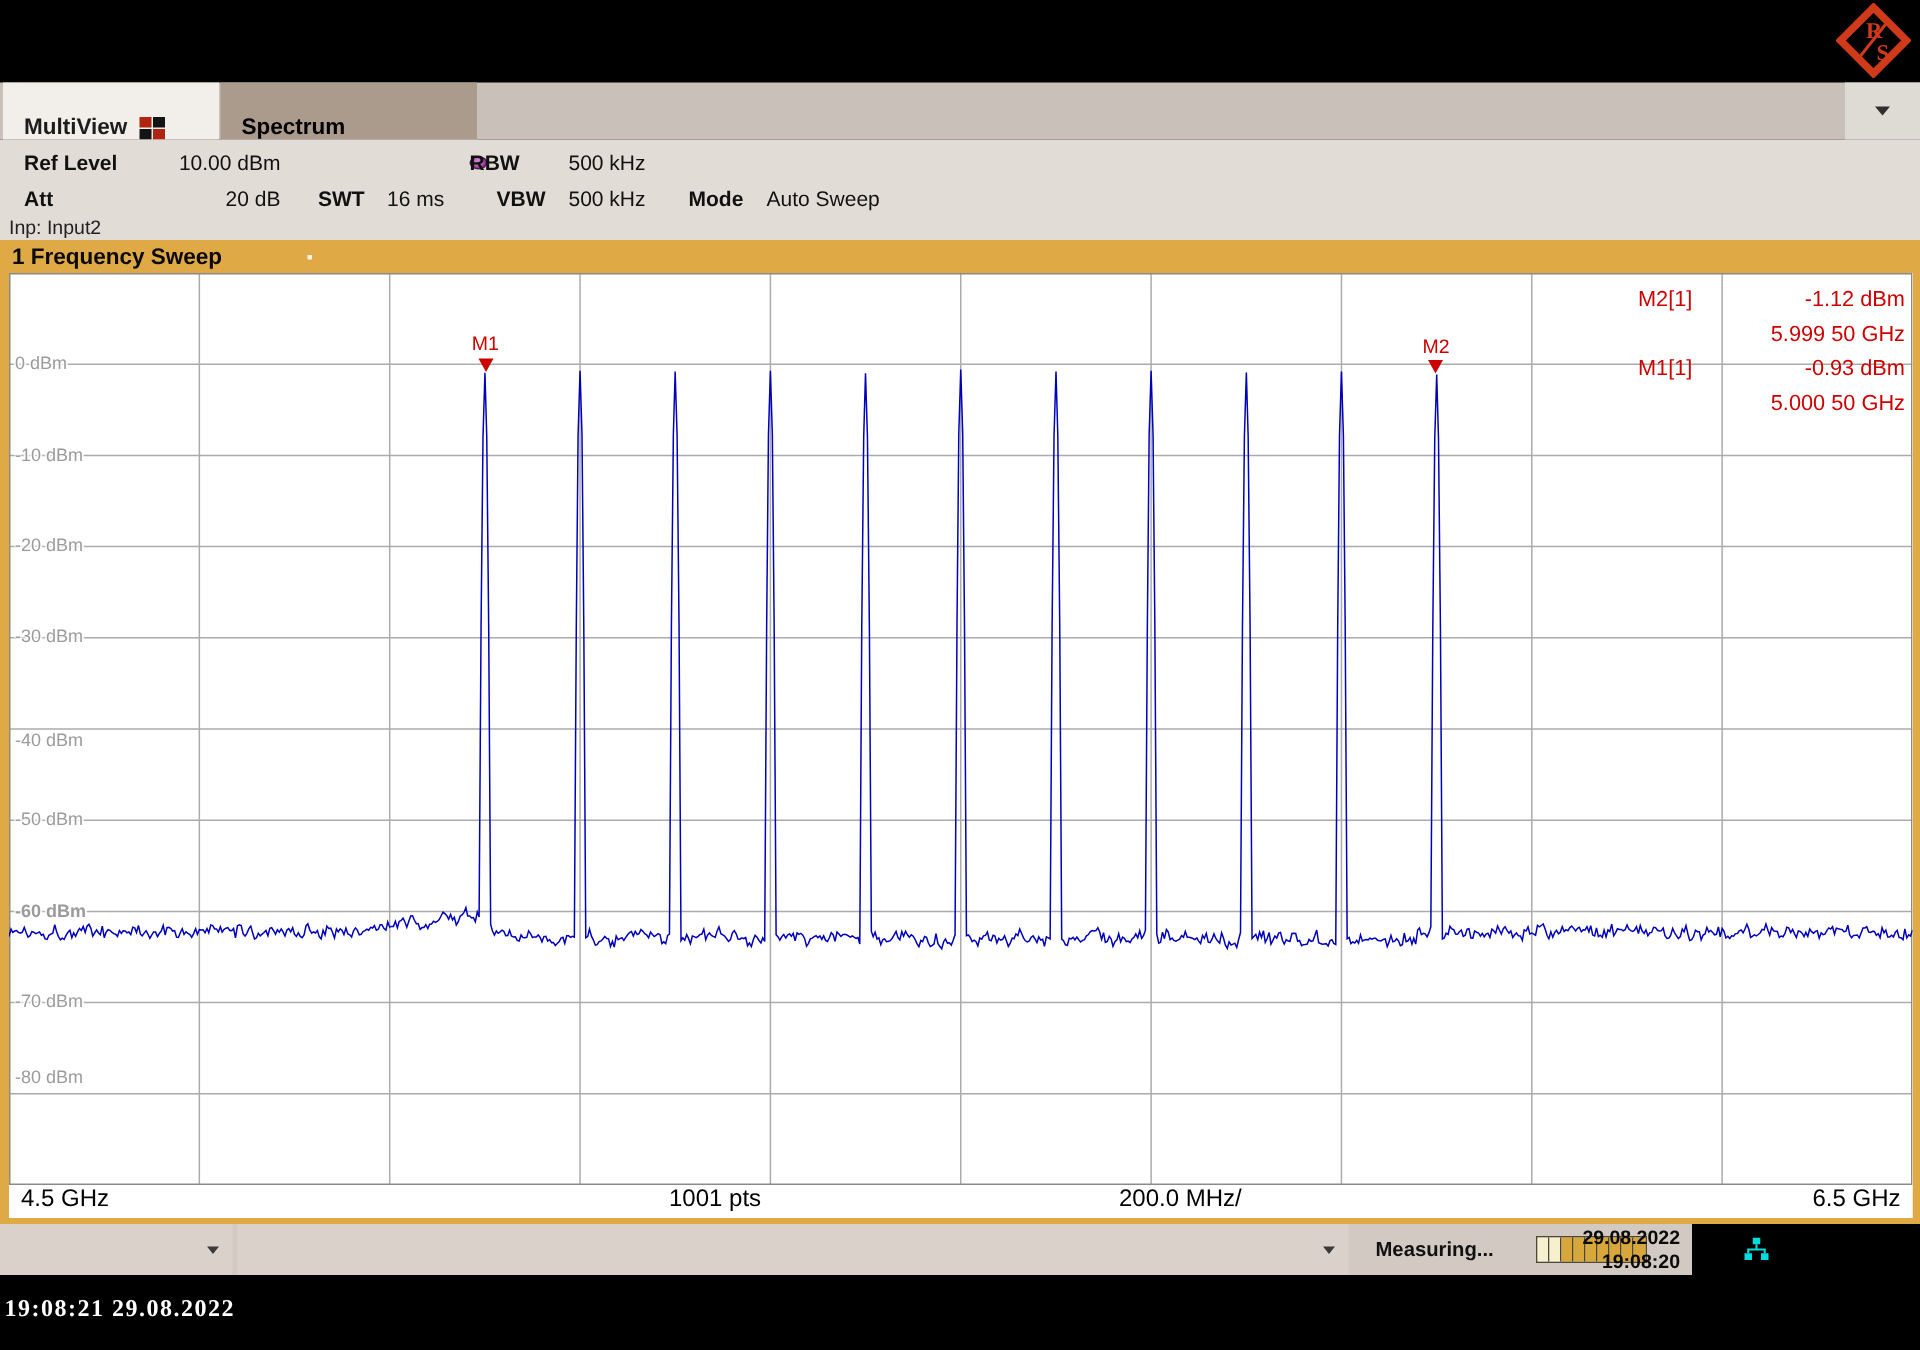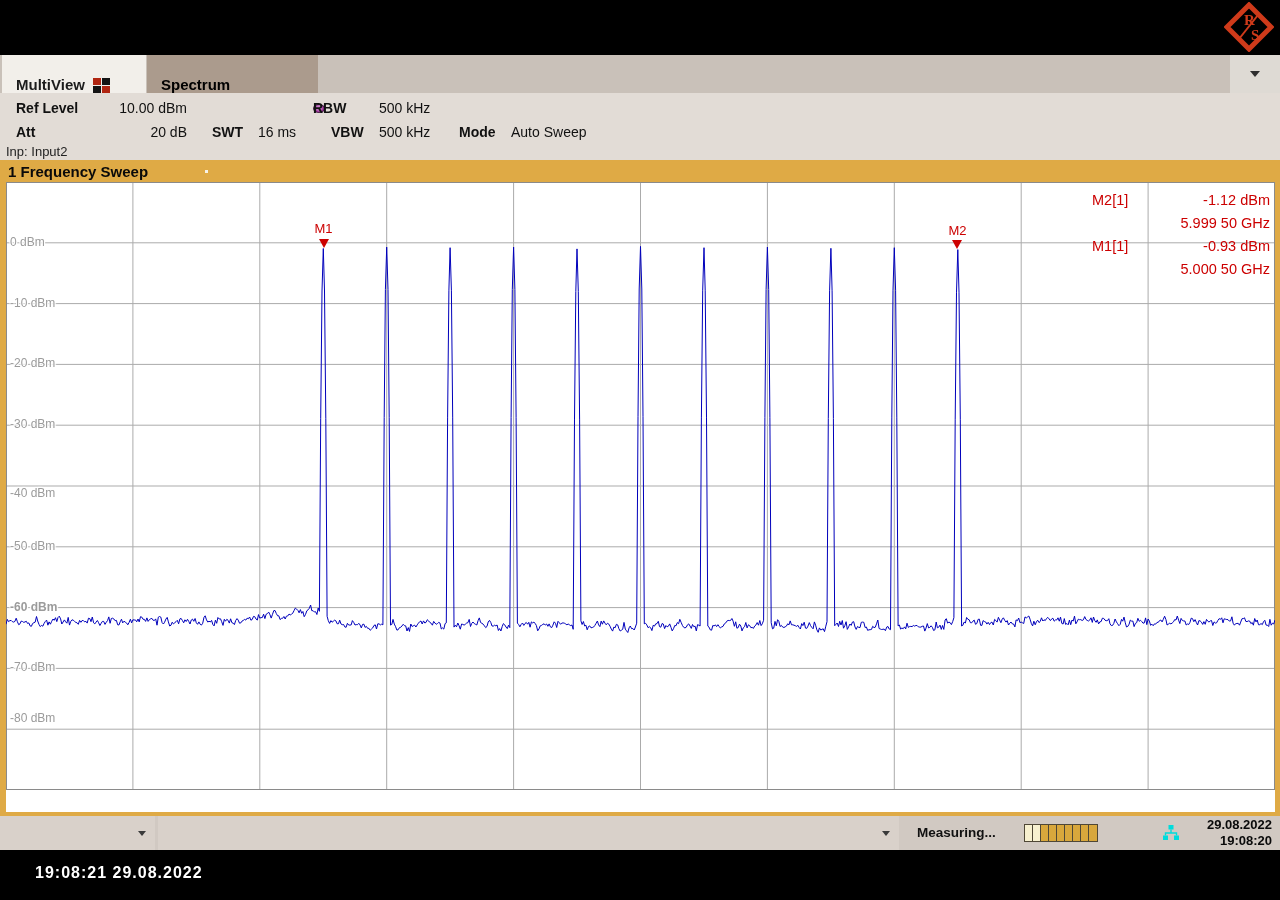--- a/index.html
+++ b/index.html
@@ -70,38 +70,38 @@
   .readout .row { height:23px; display:flex; justify-content:flex-end; align-items:center; white-space:nowrap; }
   .readout .row .lbl { margin-right:auto; }
 
   
   .axisbar { position:absolute; left:0; top:630px; width:1269px; height:22px; background:#fff;
              font-size:16px; color:#000; }
   .axisbar span { position:absolute; top:1px; white-space:nowrap; }
   .ax-start { left:8px; } .ax-pts { left:440px; } .ax-scale { left:740px; } .ax-stop { right:8px; }
 
   
-  .toolbar { position:absolute; left:0; top:816px; width:1280px; height:34px; background:#d1c9c2; }
+  .toolbar { position:absolute; left:0; top:816px; width:1128px; height:34px; background:#d1c9c2; }
   .combo { position:absolute; top:0; height:34px; background:#d9d1ca; display:flex; align-items:center;
            justify-content:flex-end; padding-right:9px; }
   .combo1 { left:0; width:155px; }
   .combo2 { left:158px; width:741px; }
   .combo .arrow-down { border-top-color:#3a3a3a; border-left-width:4px; border-right-width:4px; border-top-width:5px; }
   .measuring { position:absolute; left:917px; top:9px; font-size:13.5px; font-weight:bold; color:#111; }
   .progress { position:absolute; left:1024px; top:8px; height:18px; display:flex; border:1px solid #4f4736; }
   .progress i { display:block; width:8px; height:16px; border-right:1px solid #4f4736; }
   .progress i:last-child { border-right:none; }
   .net-icon { position:absolute; left:1161px; top:9px; }
   .dt { position:absolute; right:8px; top:1px; text-align:right; font-size:13px; font-weight:bold;
         color:#0a0a0a; line-height:16px; }
 
   
   .bottombar { position:absolute; left:0; top:850px; width:1280px; height:50px; background:#000; }
   .bottombar span { position:absolute; left:3px; top:14px; color:#fff; font-size:16px; font-weight:bold;
-                    font-family:Liberation Sans, sans-serif; letter-spacing:1px; white-space:nowrap;margin-left:32px; }
+                    font-family:Liberation Serif, serif; letter-spacing:1px; white-space:nowrap; }
 </style>
 </head>
 <body>
 
 <div class="screen">
 
   <div class="topbar">
     <svg class="rs-logo" width="50" height="50" viewBox="0 0 50 50">
       <polygon points="25,3 47,25 25,47 3,25" fill="none" stroke="#cf3a1a" stroke-width="5"></polygon>
       <line x1="15" y1="37" x2="34" y2="13" stroke="#cf3a1a" stroke-width="2"></line>
@@ -204,20 +204,26 @@
           <div class="row">
             <span class="lbl">M1[1]</span>
             <span>-0.93 dBm</span>
           </div>
           <div class="row">
             <span>5.000 50 GHz</span>
           </div>
         </div>
     </div>
 
+    <div class="axisbar">
+      <span class="ax-start">4.5 GHz</span>
+      <span class="ax-pts">1001 pts</span>
+      <span class="ax-scale">200.0 MHz/</span>
+      <span class="ax-stop">6.5 GHz</span>
+    </div>
   </div>
 
   <div class="toolbar">
     <div class="combo combo1">
       <span class="arrow-down"></span>
     </div>
     <div class="combo combo2">
       <span class="arrow-down"></span>
     </div>
     <span class="measuring">Measuring...</span>

